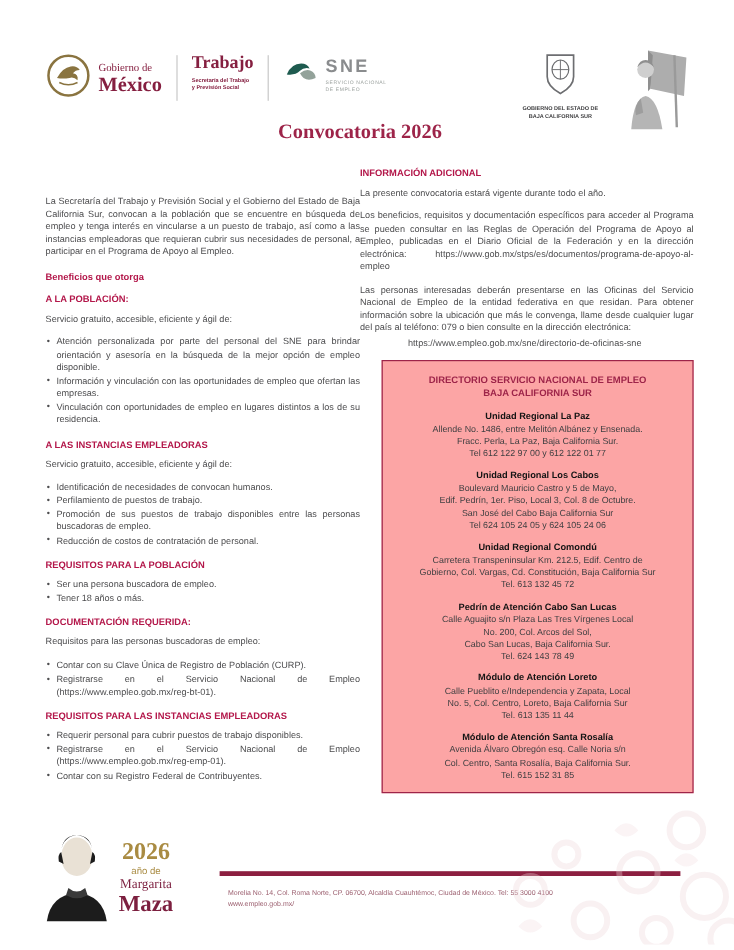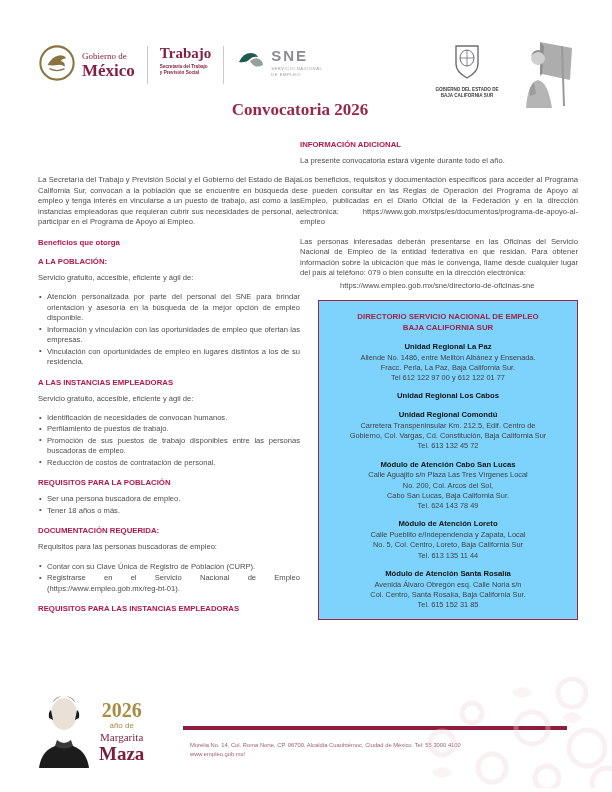--- a/index.html
+++ b/index.html
@@ -30,21 +30,21 @@
   .col-left{width:262px;flex:none;}
   .col-right{flex:1;}
   .body-p{font-size:7.6px;line-height:1.38;text-align:justify;margin:0 0 9px 0;overflow-wrap:anywhere;}
   .red-h{font-size:7.8px;font-weight:bold;color:#b3174a;margin:10px 0 7px 0;}
   .red-h.first{margin-top:0;}
   ul.blist{list-style:none;margin:0 0 9px 0;padding:0;font-size:7.6px;line-height:1.38;}
   ul.blist li{position:relative;padding-left:9px;text-align:justify;margin-bottom:1px;}
   ul.blist li::before{content:"•";position:absolute;left:1px;top:-0.5px;font-size:7.6px;color:#4d4d4f;}
   .url-line{font-size:7.6px;line-height:1.38;overflow-wrap:anywhere;margin:0 0 9px 0;padding-left:40px;}
   
-  .dirbox{margin-left:18px;margin-top:4px;background:#7dd3fc;border:1.5px solid #9d2449;
+  .dirbox{margin-left:18px;margin-top:4px;background:#fca5a5;border:1.5px solid #9d2449;
           padding:11px 8px 9px 8px;text-align:center;}
   .dir-title{font-size:7.9px;font-weight:bold;color:#9d2449;line-height:1.4;margin-bottom:8px;}
   .entry{margin-bottom:8px;}
   .entry:last-child{margin-bottom:0;}
   .entry-name{font-size:7.7px;font-weight:bold;color:#141414;line-height:1.4;}
   .entry-lines{font-size:7.4px;color:#3f3f41;line-height:1.38;white-space:pre-line;}
   
   .maza{position:absolute;left:35px;top:688px;display:flex;align-items:flex-start;}
   .maza-text{margin-left:6px;text-align:center;line-height:1;margin-top:12px;}
   .maza-year{font-family:"Liberation Serif",serif;font-weight:bold;font-size:20px;color:#a98b42;display:block;}
@@ -161,20 +161,25 @@
       </ul>
 
       <div class="red-h">DOCUMENTACIÓN REQUERIDA:</div>
       <p class="body-p">Requisitos para las personas buscadoras de empleo:</p>
       <ul class="blist">
         <li>Contar con su Clave Única de Registro de Población (CURP).</li>
         <li>Registrarse en el Servicio Nacional de Empleo (https://www.empleo.gob.mx/reg-bt-01).</li>
       </ul>
 
       <div class="red-h">REQUISITOS PARA LAS INSTANCIAS EMPLEADORAS</div>
+      <ul class="blist">
+        <li>Requerir personal para cubrir puestos de trabajo disponibles.</li>
+        <li>Registrarse en el Servicio Nacional de Empleo (https://www.empleo.gob.mx/reg-emp-01).</li>
+        <li>Contar con su Registro Federal de Contribuyentes.</li>
+      </ul>
     </div>
 
     <div class="col-right">
       <div class="red-h first">INFORMACIÓN ADICIONAL</div>
       <p class="body-p">La presente convocatoria estará vigente durante todo el año.</p>
       <p class="body-p">Los beneficios, requisitos y documentación específicos para acceder al Programa se pueden consultar en las Reglas de Operación del Programa de Apoyo al Empleo, publicadas en el Diario Oficial de la Federación y en la dirección electrónica: https://www.gob.mx/stps/es/documentos/programa-de-apoyo-al-empleo</p>
       <p class="body-p" style="margin-bottom:2px;">Las personas interesadas deberán presentarse en las Oficinas del Servicio Nacional de Empleo de la entidad federativa en que residan. Para obtener información sobre la ubicación que más le convenga, llame desde cualquier lugar del país al teléfono: 079 o bien consulte en la dirección electrónica:</p>
       <div class="url-line">https://www.empleo.gob.mx/sne/directorio-de-oficinas-sne</div>
 
       <div class="dirbox">
@@ -182,29 +187,33 @@
 BAJA CALIFORNIA SUR</div>
 
         <div class="entry">
           <div class="entry-name">Unidad Regional La Paz</div>
           <div class="entry-lines">Allende No. 1486, entre Melitón Albánez y Ensenada.
 Fracc. Perla, La Paz, Baja California Sur.
 Tel 612 122 97 00 y 612 122 01 77</div>
         </div>
         <div class="entry">
           <div class="entry-name">Unidad Regional Los Cabos</div>
+          <div class="entry-lines">Boulevard Mauricio Castro y 5 de Mayo,
+Edif. Pedrín, 1er. Piso, Local 3, Col. 8 de Octubre.
+San José del Cabo Baja California Sur
+Tel 624 105 24 05 y 624 105 24 06</div>
         </div>
         <div class="entry">
           <div class="entry-name">Unidad Regional Comondú</div>
           <div class="entry-lines">Carretera Transpeninsular Km. 212.5, Edif. Centro de
 Gobierno, Col. Vargas, Cd. Constitución, Baja California Sur
 Tel. 613 132 45 72</div>
         </div>
         <div class="entry">
-          <div class="entry-name">Módulo de Atención Cabo San Lucas</div>
+          <div class="entry-name">Pedrín de Atención Cabo San Lucas</div>
           <div class="entry-lines">Calle Aguajito s/n Plaza Las Tres Vírgenes Local
 No. 200, Col. Arcos del Sol,
 Cabo San Lucas, Baja California Sur.
 Tel. 624 143 78 49</div>
         </div>
         <div class="entry">
           <div class="entry-name">Módulo de Atención Loreto</div>
           <div class="entry-lines">Calle Pueblito e/Independencia y Zapata, Local
 No. 5, Col. Centro, Loreto, Baja California Sur
 Tel. 613 135 11 44</div>

